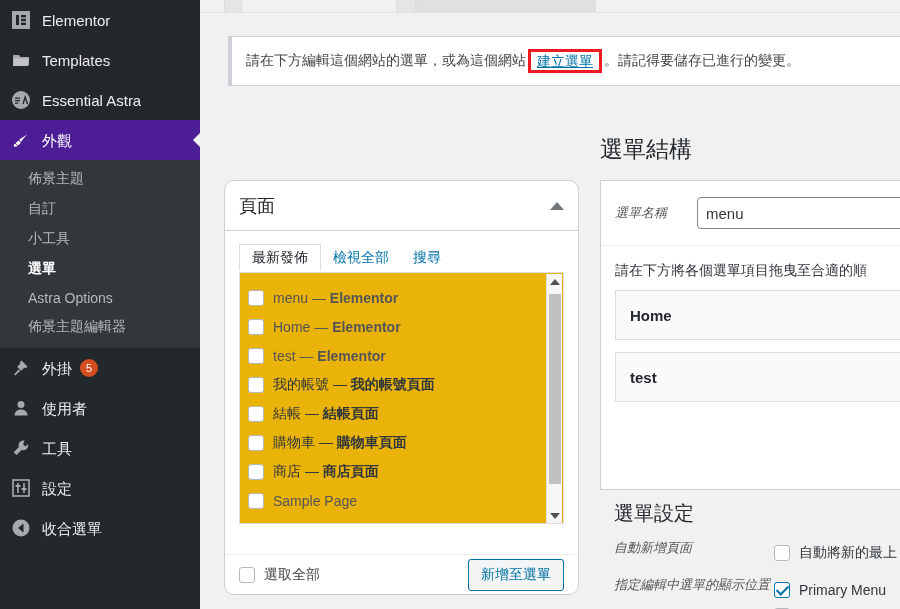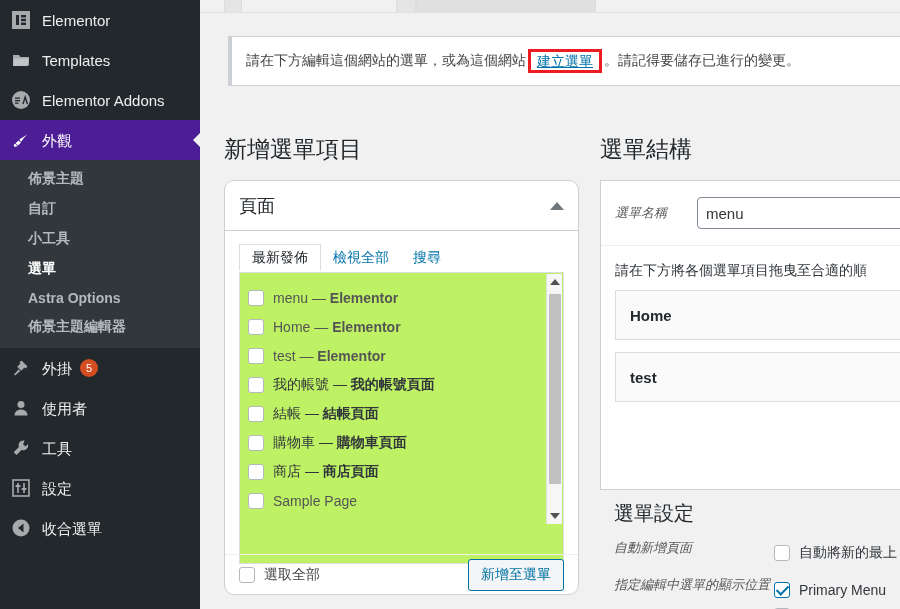--- a/index.html
+++ b/index.html
@@ -54,21 +54,20 @@
   .s-label { line-height: 1; }
 
   
   .s-sub-wrap { background: #32373c; padding: 4px 0 6px 0; }
   .s-sub {
     display: block;
     padding: 6px 0 6px 28px;
     font-size: 14px;
     color: #b4b9be;
     white-space: nowrap;
-    font-weight: bold;
   }
   .s-sub.current { color: #fff; font-weight: bold; }
 
   .badge {
     display: inline-flex; align-items: center; justify-content: center;
     min-width: 18px; height: 18px;
     margin-left: 8px;
     border-radius: 9px;
     background: #d54e21;
     color: #fff;
@@ -187,23 +186,23 @@
     border-bottom: 1px solid #fff;
     color: #23282d;
     position: relative;
     z-index: 2;
   }
 
   
   .list-wrap {
     position: relative;
     border: 1px solid #ddd;
-    height: 292px;
+    height: 252px;
     overflow: hidden;
-    background: #bef264;
+    background: #eab308;
     padding: 10px 0 0 8px;
   }
   .li-row {
     display: flex; align-items: center;
     height: 29px;
     font-size: 14px;
     white-space: nowrap;
   }
   .cb {
     width: 16px; height: 16px;
@@ -389,21 +388,21 @@
     <div class="s-item">
       <span class="s-icon">
         <svg width="20" height="20" viewBox="0 0 20 20">
             <circle cx="10" cy="10" r="9" fill="#a7aaad"></circle>
             <rect x="4" y="7.5" width="5" height="1.3" fill="#23282d"></rect>
             <rect x="4" y="10" width="5" height="1.3" fill="#23282d"></rect>
             <rect x="4" y="12.5" width="3.4" height="1.3" fill="#23282d"></rect>
             <path d="M12 14l2.2-7 2.2 7" stroke="#23282d" stroke-width="1.4" fill="none"></path>
           </svg>
       </span>
-      <span class="s-label">Elementor Addons</span>
+      <span class="s-label">Essential Astra</span>
     </div>
 
     <div class="s-item active">
       <span class="s-icon">
         <svg width="20" height="20" viewBox="0 0 20 20">
             <path d="M17 3.5c-1 1.2-6 4.4-8.6 6L10 12c1.8-2.4 5.3-7.2 7-8.5z" fill="#fff"></path>
             <path d="M7.6 10.4l2.3 2.3-3 2.9-2.3-2.3z" fill="#fff"></path>
             <path d="M4.2 13.8l2.3 2.3c-1 .8-2.6 1-3.4.2-.8-.8-.3-1.9 1.1-2.5z" fill="#fff"></path>
           </svg>
       </span>
@@ -480,21 +479,20 @@
       <div class="strip-tab" style="left:216px; width:180px; background:#e0e0e0;"></div>
       <div class="strip-line"></div>
     </div>
 
     <div class="notice">
       <div class="notice-text">
         <span>請在下方編輯這個網站的選單，或為這個網站</span><span class="hl-box"><a class="notice-link" href="#">建立選單</a></span><span>。請記得要儲存已進行的變更。</span>
       </div>
     </div>
 
-    <div class="col-h" id="h-left">新增選單項目</div>
     <div class="col-h" id="h-right">選單結構</div>
 
     <div class="postbox" id="pages-box">
       <div class="pb-head">
         <span class="pb-title">頁面</span>
         <span class="toggle-arrow"></span>
       </div>
 
       <div class="pb-body">
         <div class="tabs">

